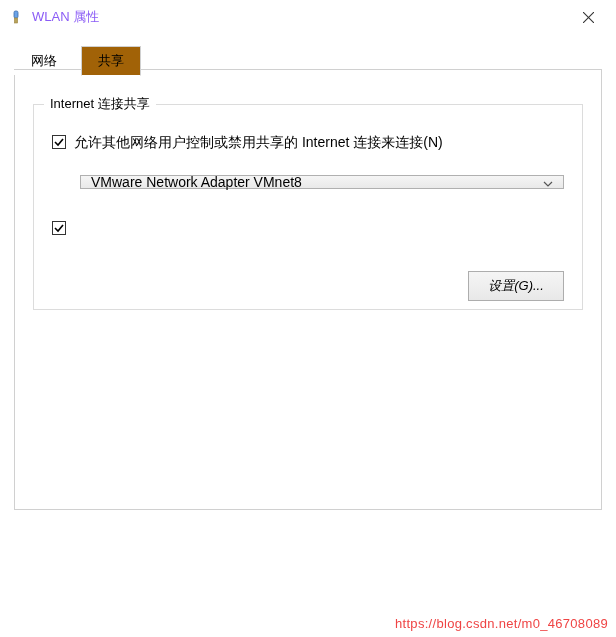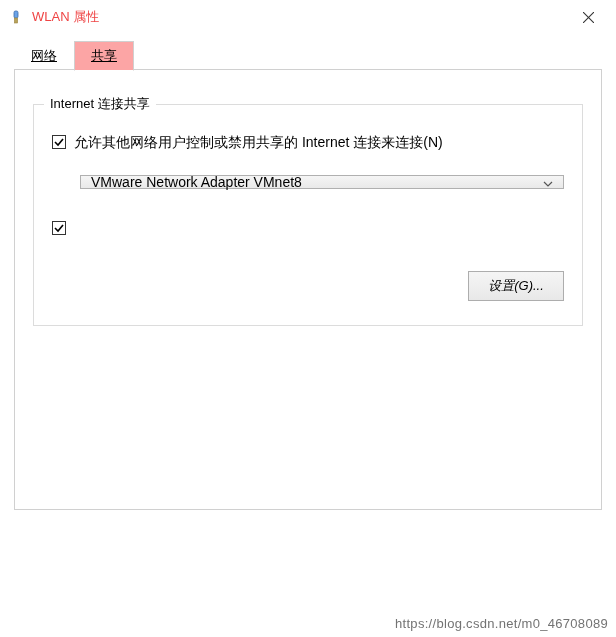--- a/index.html
+++ b/index.html
@@ -28,81 +28,81 @@
     .titlebar-icon {
       width: 16px;
       height: 16px;
       margin-right: 8px;
       display: flex;
       align-items: center;
       justify-content: center;
     }
     .titlebar-title {
       font-size: 13px;
-      color: #ef4444;
+      color: #8b5cf6;
     }
     .titlebar-close {
       position: absolute;
       right: 8px;
       top: 0;
       width: 40px;
       height: 34px;
       display: flex;
       align-items: center;
       justify-content: center;
       color: #333;
     }
     .tabs {
       display: flex;
-      align-items: flex-end;
+      align-items: flex-start;
       padding: 12px 0 0 14px;
       position: relative;
       height: 36px;
-      text-decoration: underline;
     }
     .tab {
       padding: 5px 16px 5px 16px;
       font-size: 13px;
       color: #000;
       border: 1px solid transparent;
       border-bottom: none;
       position: relative;
       background: #ffffff;
       cursor: default;
     }
     .tab.inactive {
       border-color: transparent;
     }
     .tab.active {
       border: 1px solid #d0d0d0;
       border-bottom: 1px solid #ffffff;
-      background: #fca5a5;
+      background: #a16207;
       z-index: 2;
       margin-bottom: -1px;
+      margin-left: 7px;
     }
     .tab-baseline {
       position: absolute;
       left: 14px;
       right: 14px;
       bottom: 0;
       height: 1px;
       background: #d0d0d0;
       z-index: 1;
     }
     .tab-content {
       border: 1px solid #d0d0d0;
       border-top: none;
       margin: 0 14px 14px 14px;
       padding: 24px 18px 18px 18px;
       background: #ffffff;
       min-height: 440px;
     }
     .groupbox {
       border: 1px solid #dcdcdc;
-      padding: 28px 18px 24px 18px;
+      padding: 28px 18px 8px 18px;
       position: relative;
       margin-top: 10px;
       text-align: center;
     }
     .groupbox-legend {
       position: absolute;
       top: -10px;
       left: 10px;
       background: #ffffff;
       padding: 0 6px;
@@ -176,21 +176,21 @@
       font-size: 13px;
       padding: 0 14px;
       color: #000;
       font-style: italic;
     }
     .watermark {
       position: absolute;
       right: 8px;
       bottom: 6px;
       font-size: 13px;
-      color: #737373;
+      color: #ef4444;
       letter-spacing: 0.3px;
       pointer-events: none;
     }
   </style>
 </head>
 <body>
 
 <div class="titlebar">
   <span class="titlebar-icon">
     <svg viewBox="0 0 16 16" width="16" height="16">

